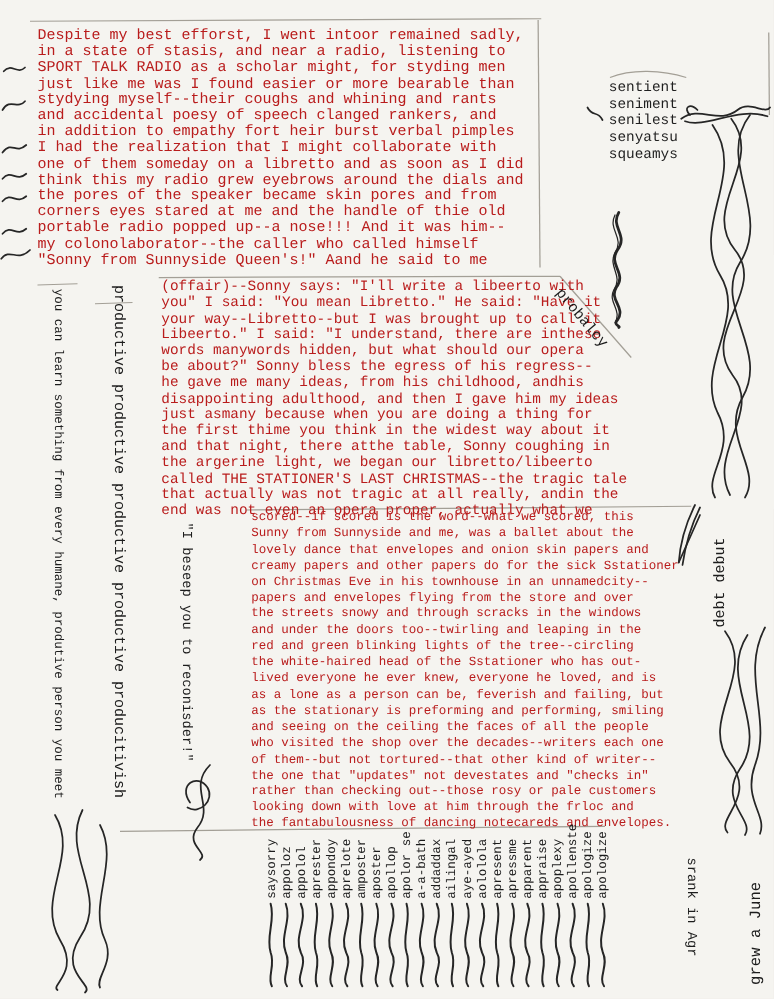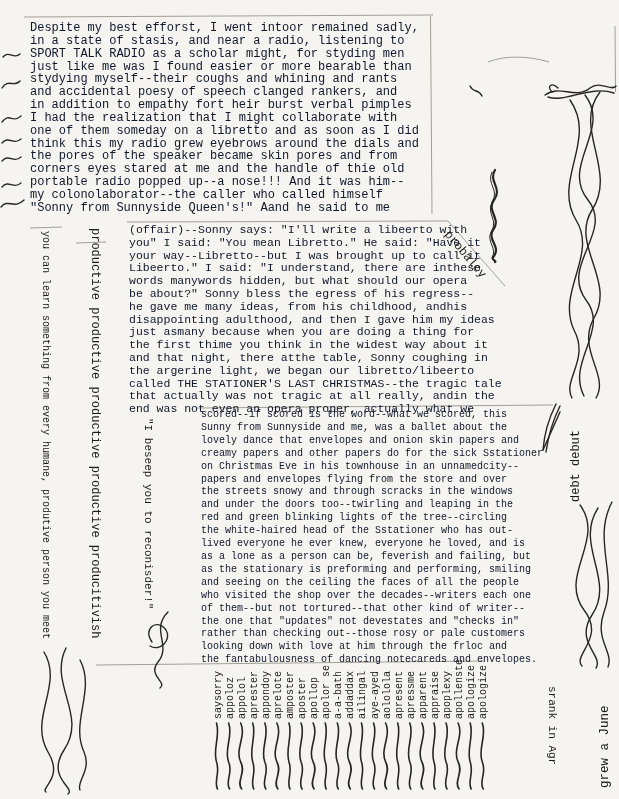--- a/index.html
+++ b/index.html
@@ -1,20 +1,20 @@
 <!DOCTYPE html>
 <html><head>
 <meta charset="utf-8">
 <style>
   html,body{margin:0;padding:0;}
   body{width:619px;height:799px;overflow:hidden;background:#e9e8e4;}
   .page{position:relative;width:619px;height:799px;background:#f5f4f0;
         font-family:"Liberation Mono","DejaVu Sans Mono",monospace;color:#1f1f1f;}
   #deco{position:absolute;left:0;top:0;pointer-events:none;}
-  pre.para{position:absolute;margin:0;white-space:pre;font-family:inherit;color:#0f172a;}
+  pre.para{position:absolute;margin:0;white-space:pre;font-family:inherit;color:#b91c1c;}
   .p1{left:30px;top:22px;font-size:12px;line-height:12.85px;}
   .p2{left:129px;top:224px;font-size:11.5px;line-height:12.8px;}
   .p3{left:201px;top:409px;font-size:10px;line-height:12.9px;}
   .sentient{position:absolute;left:487px;top:64px;font-size:11.5px;line-height:13.2px;}
   .vtext{position:absolute;white-space:pre;color:#1c1c1c;}
   .rot90{transform:rotate(90deg);transform-origin:left top;}
   .rotm90{transform:rotate(-90deg);transform-origin:left top;}
   .col1{left:51px;top:231px;font-size:10px;}
   .col2{left:102px;top:228px;font-size:12px;}
   .col3{left:154px;top:418px;font-size:11px;}
@@ -143,20 +143,27 @@
 as a lone as a person can be, feverish and failing, but
 as the stationary is preforming and performing, smiling
 and seeing on the ceiling the faces of all the people
 who visited the shop over the decades--writers each one
 of them--but not tortured--that other kind of writer--
 the one that "updates" not devestates and "checks in"
 rather than checking out--those rosy or pale customers
 looking down with love at him through the frloc and
 the fantabulousness of dancing notecareds and envelopes.</pre>
 
+  <div class="sentient" id="sentient-list">
+      <div>sentient</div>
+      <div>seniment</div>
+      <div>senilest</div>
+      <div>senyatsu</div>
+      <div>squeamys</div>
+    </div>
 
   <div class="vtext rot90 col1">you can learn something from every humane, produtive person you meet</div>
   <div class="vtext rot90 col2">productive productive productive productive producitivish</div>
   <div class="vtext rot90 col3">"I beseep you to reconisder!"</div>
 
   <div class="vtext probalcy">probalcy</div>
   <div class="vtext rotm90 debt">debt debut</div>
   <div class="vtext rot90 srank">srank in Agr</div>
   <div class="vtext rotm90 grew">grew a June</div>
 

